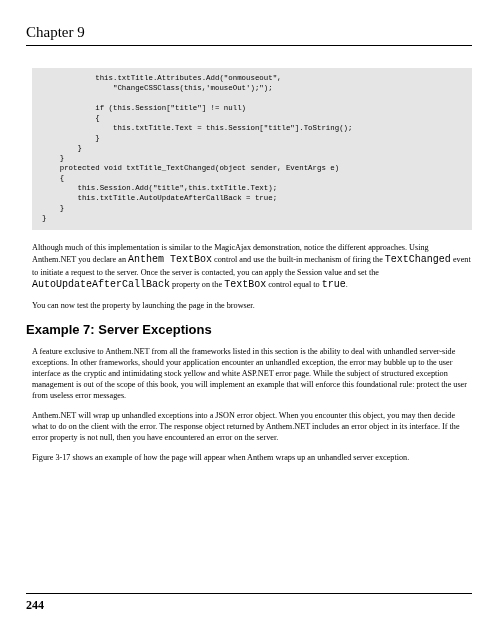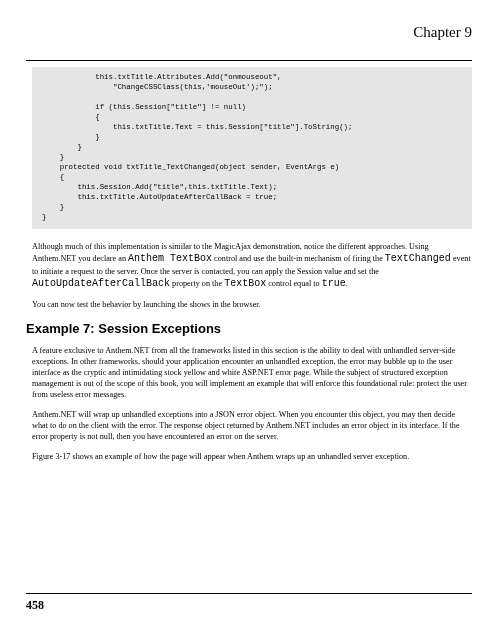--- a/index.html
+++ b/index.html
@@ -15,24 +15,23 @@
       font-size: 8.2px;
       color: #000;
       padding: 22px 28px 14px 32px;
       position: relative;
       line-height: 1.35;
     }
     .chapter-title {
       font-size: 15px;
       font-weight: normal;
       border-bottom: 1px solid #000;
-      padding-bottom: 18px;
-      margin-bottom: 6px;
+      padding-bottom: 3px;
+      margin-bottom: 22px;
       margin-left: -6px;
-      text-align: right;
     }
     .code-block {
       background: #e5e5e5;
       font-family: 'Courier New', monospace;
       font-size: 7.4px;
       padding: 6px 10px;
       white-space: pre;
       line-height: 1.35;
       margin-bottom: 12px;
     }
@@ -83,25 +82,25 @@
     {
         this.Session.Add("title",this.txtTitle.Text);
         this.txtTitle.AutoUpdateAfterCallBack = true;
     }
 }</div>
 
 <div class="para">
   <span>Although much of this implementation is similar to the MagicAjax demonstration, notice the different approaches. Using Anthem.NET you declare an </span><span class="inline-code">Anthem TextBox</span><span> control and use the built-in mechanism of firing the </span><span class="inline-code">TextChanged</span><span> event to initiate a request to the server. Once the server is contacted, you can apply the Session value and set the </span><span class="inline-code">AutoUpdateAfterCallBack</span><span> property on the </span><span class="inline-code">TextBox</span><span> control equal to </span><span class="inline-code">true</span><span>.</span>
 </div>
 
-<div class="para">You can now test the behavior by launching the shows in the browser.</div>
+<div class="para">You can now test the property by launching the page in the browser.</div>
 
-<div class="example-heading">Example 7: Session Exceptions</div>
+<div class="example-heading">Example 7: Server Exceptions</div>
 
 <div class="para">A feature exclusive to Anthem.NET from all the frameworks listed in this section is the ability to deal with unhandled server-side exceptions. In other frameworks, should your application encounter an unhandled exception, the error may bubble up to the user interface as the cryptic and intimidating stock yellow and white ASP.NET error page. While the subject of structured exception management is out of the scope of this book, you will implement an example that will enforce this foundational rule: protect the user from useless error messages.</div>
 
 <div class="para">Anthem.NET will wrap up unhandled exceptions into a JSON error object. When you encounter this object, you may then decide what to do on the client with the error. The response object returned by Anthem.NET includes an error object in its interface. If the error property is not null, then you have encountered an error on the server.</div>
 
 <div class="para">Figure 3-17 shows an example of how the page will appear when Anthem wraps up an unhandled server exception.</div>
 
 <div class="page-footer">
-  <span class="page-number">458</span>
+  <span class="page-number">244</span>
 </div>
 
 </body></html>

